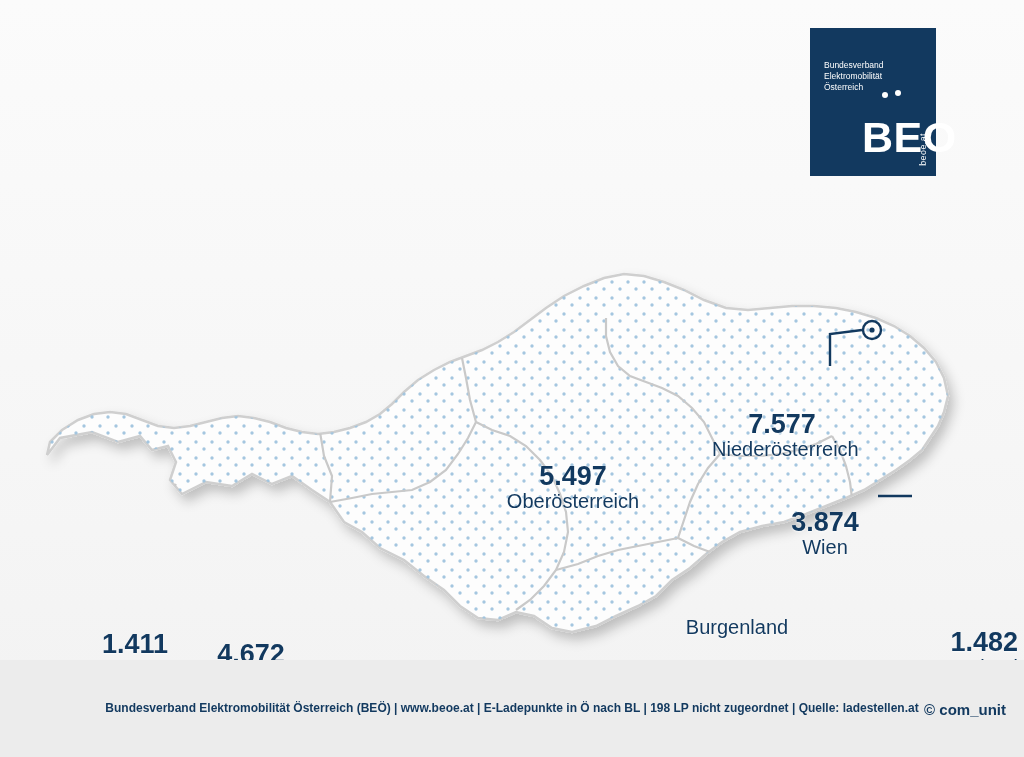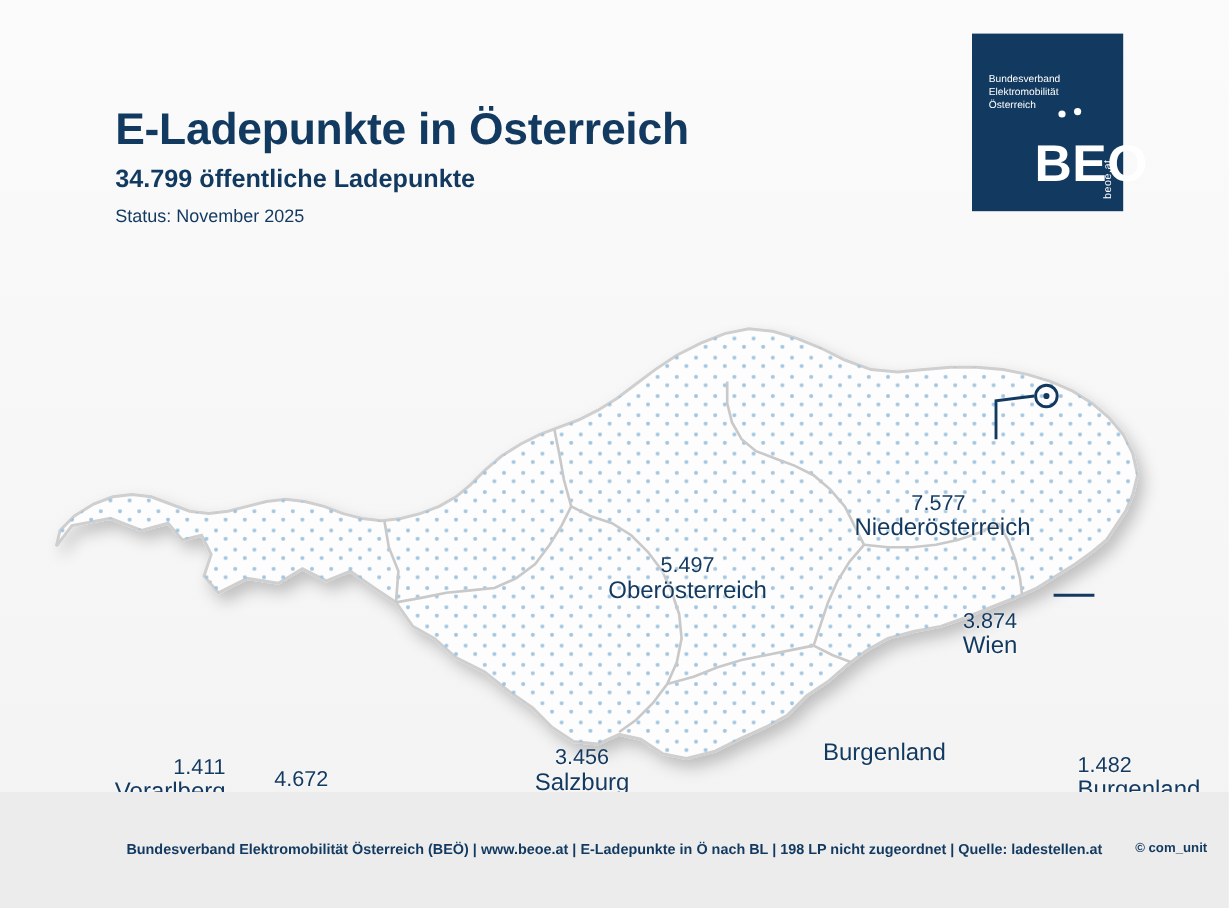--- a/index.html
+++ b/index.html
@@ -123,33 +123,33 @@
 
   
   .region {
     position: absolute;
     text-align: center;
     color: #12395f;
     line-height: 1;
     white-space: nowrap;
   }
   .region .val {
-    font-size: 18px;
-    font-weight: normal;
+    font-size: 27px;
+    font-weight: bold;
     display: block;
     line-height: 1.05;
     text-shadow: 0 1px 2px rgba(255,255,255,0.85);
   }
   .region .nm {
     font-size: 20px;
     display: block;
     margin-top: 1px;
     text-shadow: 0 1px 2px rgba(255,255,255,0.85);
   }
-  .region.left-al { text-align: left; }
+  .region.left-al { text-align: right; }
 
   
   .footer {
     position: absolute;
     left: 0;
     bottom: 0;
     width: 1024px;
     height: 97px;
     background: #ececec;
   }
@@ -160,35 +160,30 @@
     width: 1024px;
     text-align: center;
     font-size: 12px;
     color: #12395f;
     font-weight: bold;
   }
   .footer-credit {
     position: absolute;
     right: 18px;
     top: 41px;
-    font-size: 11px;
+    font-size: 15px;
     color: #12395f;
     font-weight: bold;
   }
 </style>
 </head>
 <body>
 
 <div class="page">
 
-  <div class="header">
-    <h1 class="title">E-Ladepunkte in Österreich</h1>
-    <div class="subtitle">34.799 öffentliche Ladepunkte</div>
-    <div class="status">Status: November 2025</div>
-  </div>
 
   <div class="logo">
     <div class="logo-org">
       <div>Bundesverband</div>
       <div>Elektromobilität</div>
       <div>Österreich</div>
     </div>
     <div class="logo-dots">
       <i class="d1"></i>
         <i class="d2"></i>
@@ -264,34 +259,30 @@
         <circle cx="872" cy="180" r="9" fill="none" stroke="#12395f" stroke-width="2.4"></circle>
         <circle cx="872" cy="180" r="2.6" fill="#12395f"></circle>
         <path d="M830,216 L830,184 L862,180" fill="none" stroke="#12395f" stroke-width="2.4"></path>
       </g>
 
       <g>
         <path d="M878,346 L912,346" fill="none" stroke="#12395f" stroke-width="2.4"></path>
       </g>
     </svg>
 
-    <div class="region" style="left:58px; top:480px; width:130px;text-align:right;">
+    <div class="region" style="left:70px; top:480px; width:130px;">
       <span class="val">1.411</span>
       <span class="nm">Vorarlberg</span>
     </div>
 
     <div class="region" style="left:186px; top:490px; width:130px;">
       <span class="val">4.672</span>
       <span class="nm">Tirol</span>
     </div>
 
-    <div class="region" style="left:420px; top:472px; width:130px;">
-      <span class="val">3.456</span>
-      <span class="nm">Salzburg</span>
-    </div>
 
     <div class="region" style="left:515px; top:565px; width:130px;">
       <span class="val">2.048</span>
       <span class="nm">Kärnten</span>
     </div>
 
     <div class="region" style="left:503px; top:312px; width:140px;">
       <span class="val">5.497</span>
       <span class="nm">Oberösterreich</span>
     </div>

